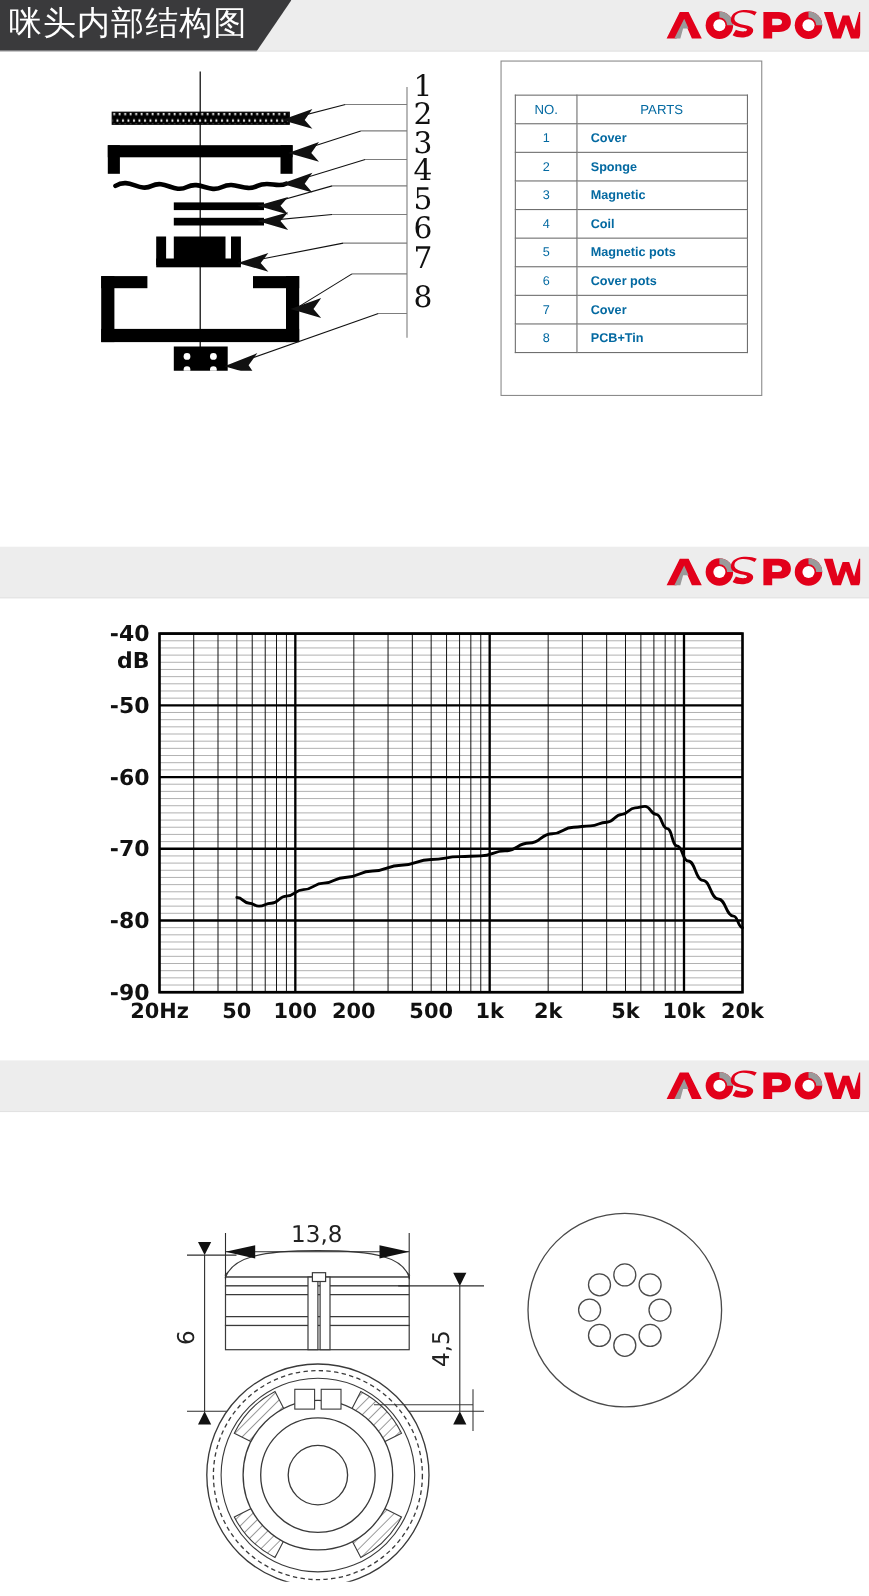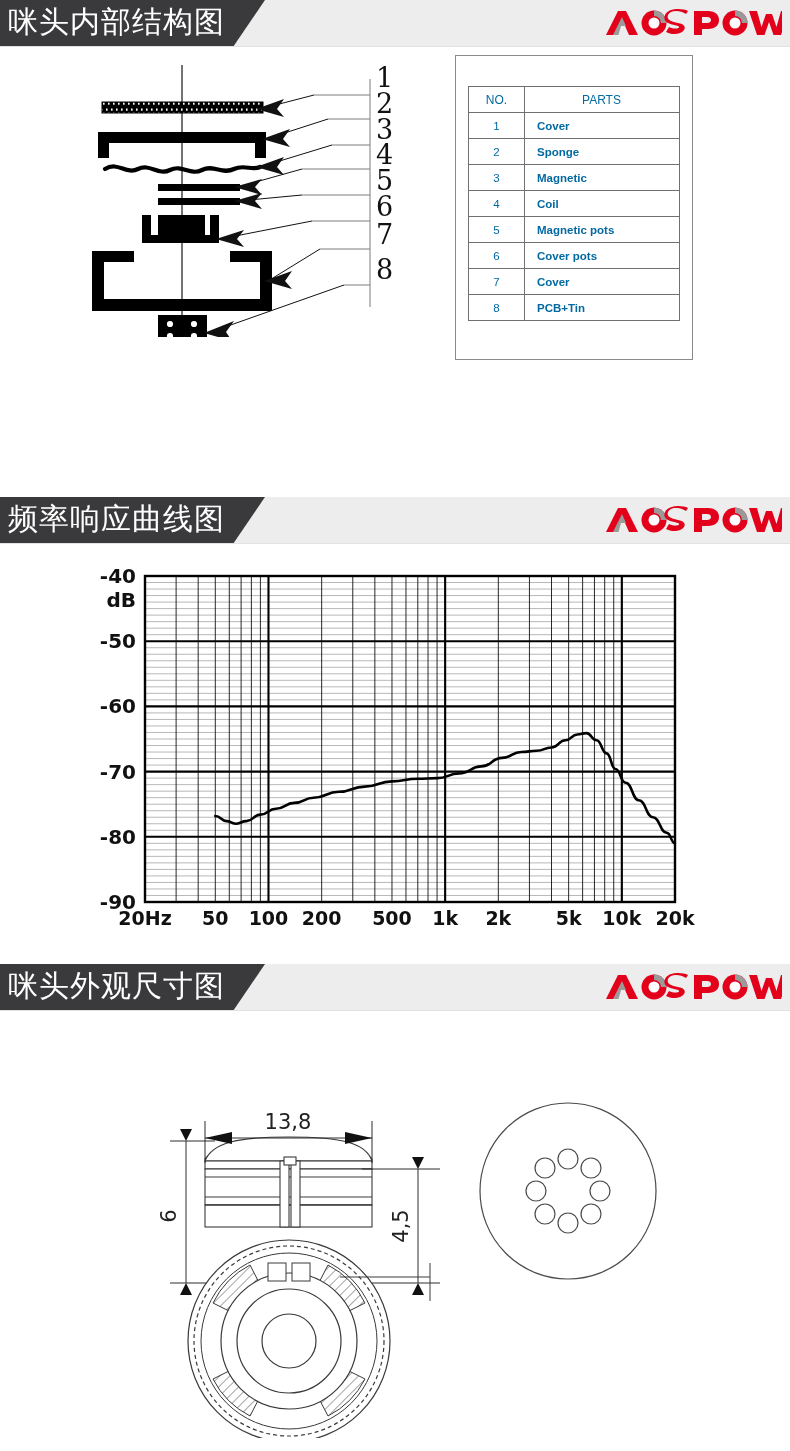--- a/index.html
+++ b/index.html
@@ -303,23 +303,20 @@
         <tr>
           <td class="c-no">8</td>
           <td class="c-pt">PCB+Tin</td>
         </tr>
       </tbody>
     </table>
   </div>
 </div>
 
 <div class="section-header">
-  <div class="hdr-bar">
-    <span class="hdr-title">频率响应曲线图</span>
-  </div>
   <div class="logo">
     <svg width="180" height="30" viewBox="0 0 180 30" aria-label="AOSPOW logo">
       <g>
         <path d="M4 27 L16 3 L24 3 L36 27 L27 27 L20 11 L13 27 Z" fill="#e2001a"></path>
         <path d="M11 27 L20 9 L24 18 L19 18 L16.5 27 Z" fill="#9a9a9a"></path>
       </g>
       <g>
         <circle cx="52" cy="15" r="12.5" fill="#e2001a"></circle>
         <circle cx="52" cy="15" r="5.5" fill="#ffffff"></circle>
         <path d="M52 2.5 A12.5 12.5 0 0 1 64.5 15 L59 15 A7 7 0 0 0 52 8 Z" fill="#9a9a9a"></path>
@@ -457,23 +454,20 @@
           <text x="568.6360681987267" y="361" text-anchor="middle" font-family="DejaVu Sans, sans-serif" font-size="19" font-weight="bold" fill="#111">5k</text>
           <text x="621.8180340993633" y="361" text-anchor="middle" font-family="DejaVu Sans, sans-serif" font-size="19" font-weight="bold" fill="#111">10k</text>
           <text x="675" y="361" text-anchor="middle" font-family="DejaVu Sans, sans-serif" font-size="19" font-weight="bold" fill="#111">20k</text>
         </g>
         <path d="M215.30 251.94 C221.00 251.94,221.00 257.15,226.69 257.15 C231.06 257.15,231.06 259.76,235.43 259.76 C240.92 259.76,240.92 257.15,246.41 257.15 C253.41 257.15,253.41 250.63,260.40 250.63 C268.10 250.63,268.10 244.76,275.80 244.76 C285.05 244.76,285.05 238.90,294.30 238.90 C303.94 238.90,303.94 233.68,313.58 233.68 C326.19 233.68,326.19 227.81,338.79 227.81 C351.70 227.81,351.70 222.60,364.60 222.60 C378.29 222.60,378.29 217.38,391.97 217.38 C404.88 217.38,404.88 214.77,417.79 214.77 C427.43 214.77,427.43 214.12,437.07 214.12 C448.10 214.12,448.10 209.56,459.14 209.56 C470.18 209.56,470.18 202.38,481.21 202.38 C491.64 202.38,491.64 193.91,502.08 193.91 C511.72 193.91,511.72 188.04,521.36 188.04 C529.06 188.04,529.06 186.74,536.76 186.74 C544.14 186.74,544.14 183.48,551.52 183.48 C558.51 183.48,558.51 176.30,565.50 176.30 C571.42 176.30,571.42 170.44,577.33 170.44 C581.85 170.44,581.85 169.13,586.37 169.13 C591.49 169.13,591.49 176.30,596.61 176.30 C601.60 176.30,601.60 189.34,606.59 189.34 C611.01 189.34,611.01 204.99,615.42 204.99 C620.49 204.99,620.49 218.68,625.56 218.68 C632.25 218.68,632.25 236.29,638.94 236.29 C645.93 236.29,645.93 253.24,652.93 253.24 C659.92 253.24,659.92 268.89,666.92 268.89 C670.96 268.89,670.96 279.32,675.00 279.32" fill="none" stroke="#000" stroke-width="2.6" stroke-linecap="round" stroke-linejoin="round"></path>
       </svg>
   </div>
 </div>
 
 <div class="section-header">
-  <div class="hdr-bar">
-    <span class="hdr-title">咪头外观尺寸图</span>
-  </div>
   <div class="logo">
     <svg width="180" height="30" viewBox="0 0 180 30" aria-label="AOSPOW logo">
       <g>
         <path d="M4 27 L16 3 L24 3 L36 27 L27 27 L20 11 L13 27 Z" fill="#e2001a"></path>
         <path d="M11 27 L20 9 L24 18 L19 18 L16.5 27 Z" fill="#9a9a9a"></path>
       </g>
       <g>
         <circle cx="52" cy="15" r="12.5" fill="#e2001a"></circle>
         <circle cx="52" cy="15" r="5.5" fill="#ffffff"></circle>
         <path d="M52 2.5 A12.5 12.5 0 0 1 64.5 15 L59 15 A7 7 0 0 0 52 8 Z" fill="#9a9a9a"></path>

